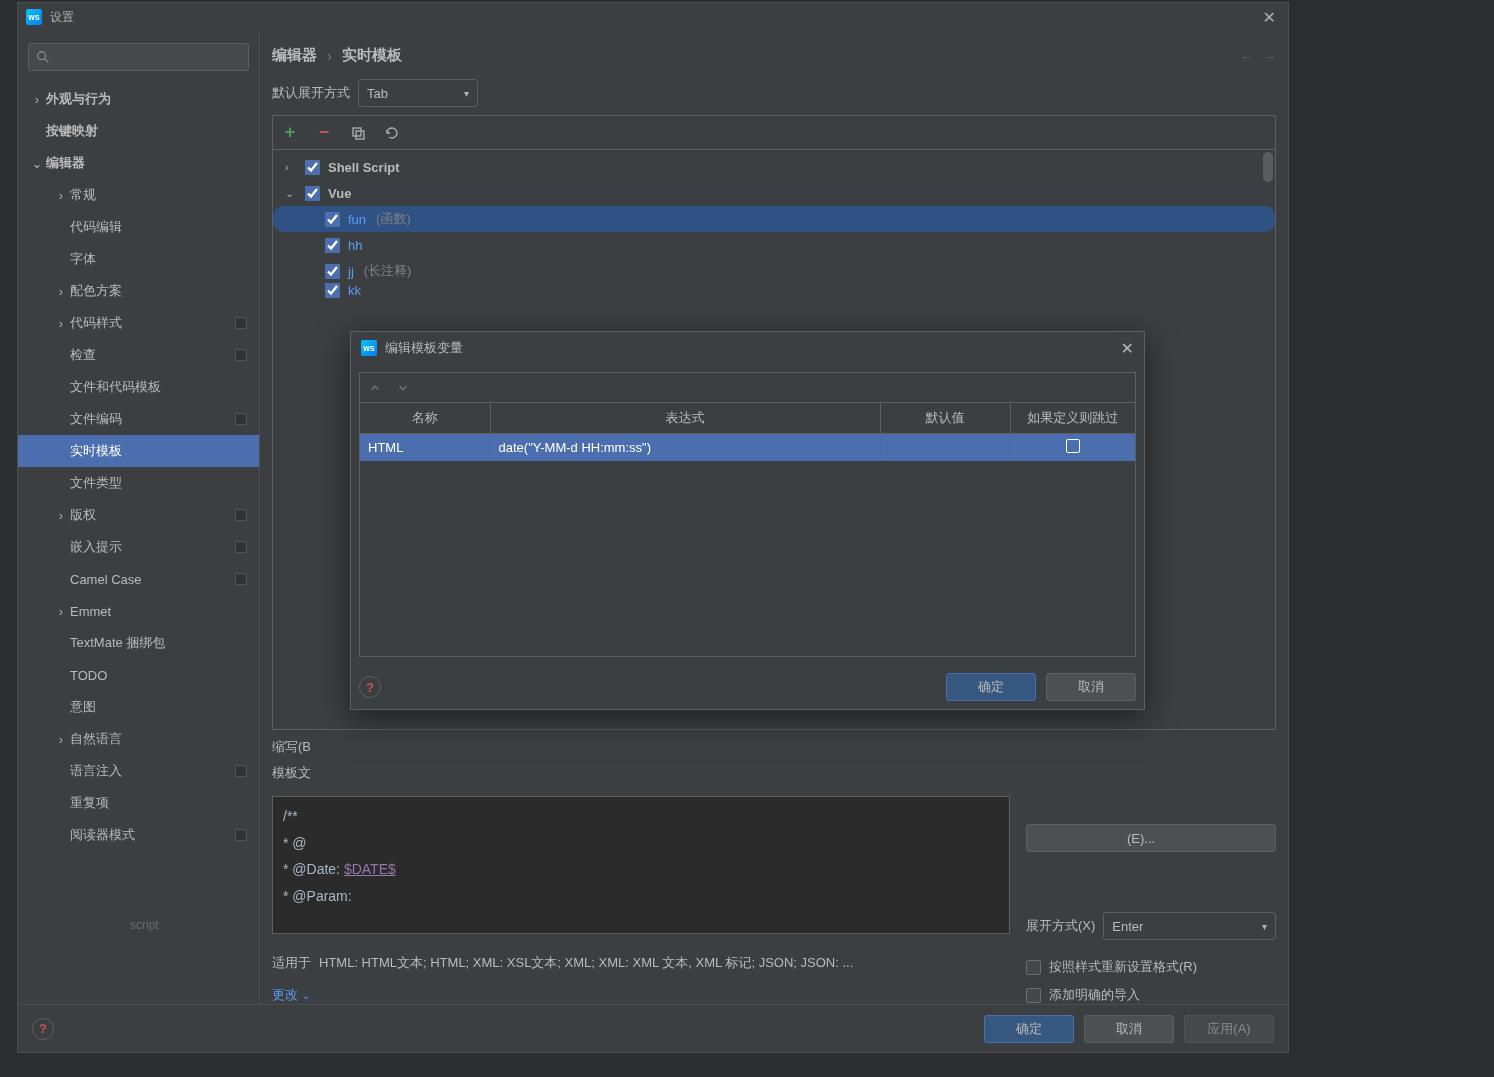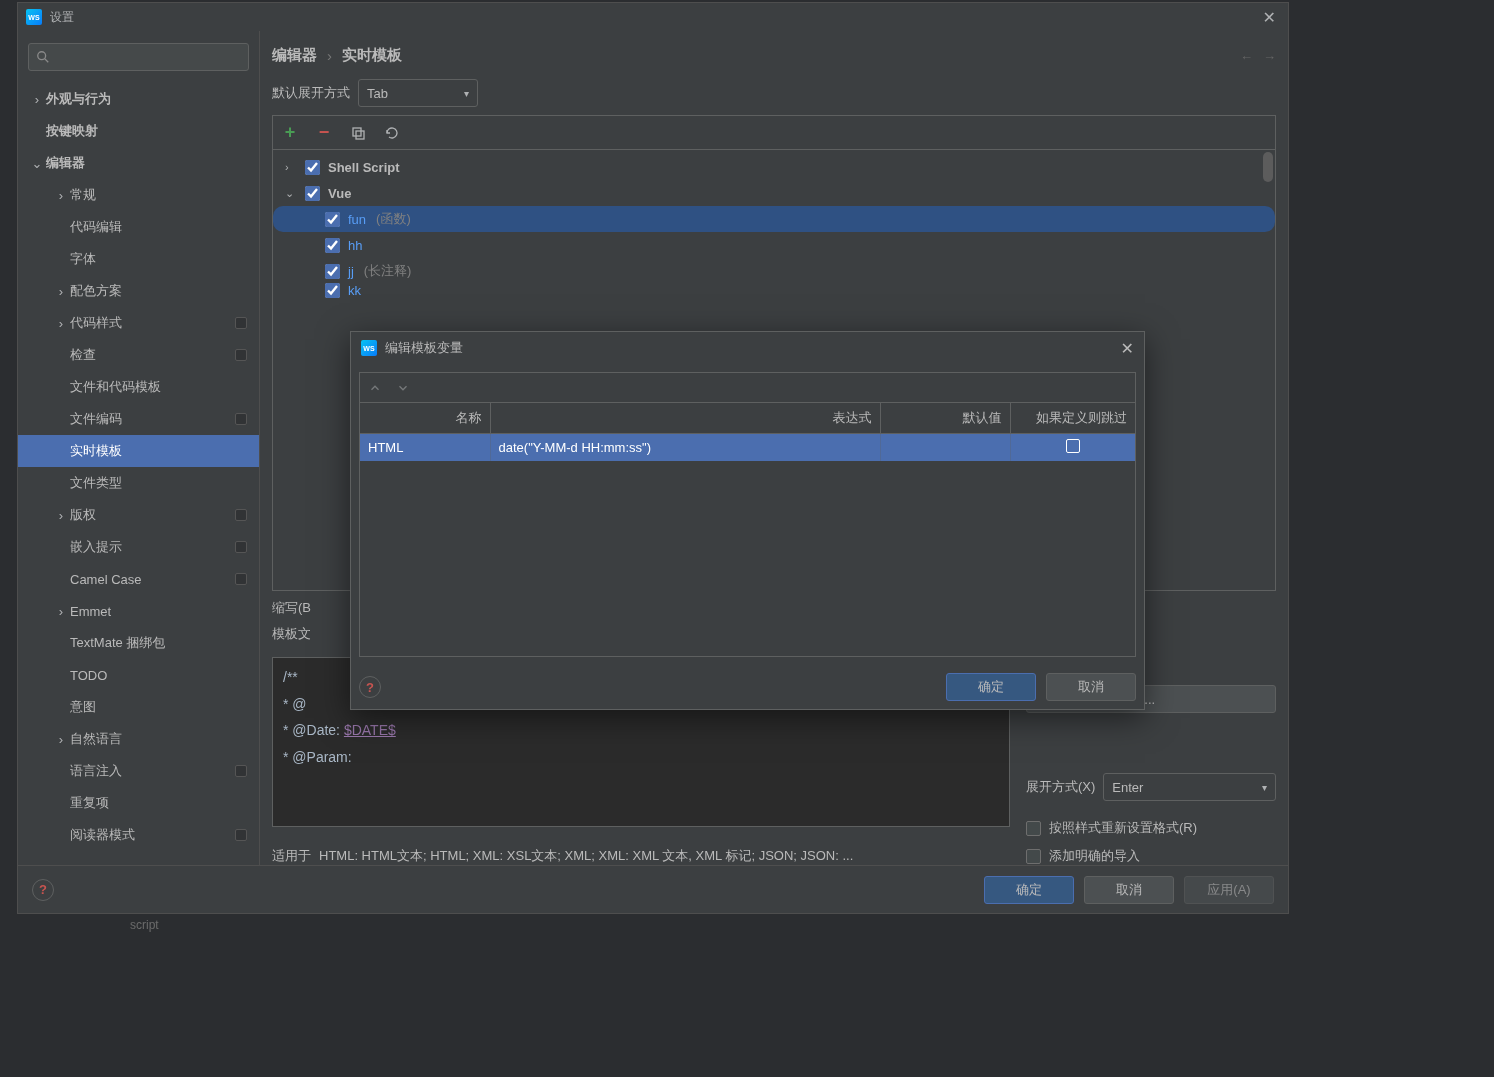--- a/index.html
+++ b/index.html
@@ -1,17 +1,17 @@
 <!DOCTYPE html>
 <html><head>
 <meta charset="utf-8">
 <style>
   * { box-sizing: border-box; margin: 0; padding: 0; font-family: "Microsoft YaHei", "Segoe UI", sans-serif; }
   body { background: #2b2d30; color: #bababa; font-size: 13px; overflow: hidden; width: 1494px; height: 1077px; position: relative; }
-  .app { position: absolute; left: 17px; top: 2px; width: 1272px; height: 912px; background: #3c3f41; border: 1px solid #4e4e4e; display: flex; flex-direction: column; }
+  .app { position: absolute; left: 17px; top: 2px; width: 1272px; height: 1051px; background: #3c3f41; border: 1px solid #4e4e4e; display: flex; flex-direction: column; }
   .titlebar { height: 28px; background: #3c3f41; display: flex; align-items: center; padding: 0 8px; }
   .ws-icon { width: 16px; height: 16px; background: linear-gradient(135deg, #07c3f2, #087cfa); border-radius: 2px; margin-right: 8px; display:flex; align-items:center; justify-content:center; font-size:7px; font-weight:bold; color:#fff;}
   .titlebar-title { color: #afb1b3; font-size: 12px; flex: 1; }
   .titlebar-close { color: #afb1b3; font-size: 16px; cursor: pointer; padding: 0 4px; }
   .main { flex: 1; display: flex; overflow: hidden; }
   .sidebar { width: 242px; background: #3c3f41; border-right: 1px solid #4e4e4e; display: flex; flex-direction: column; padding-top: 8px;}
   .search-wrap { padding: 4px 10px 8px 10px; }
   .search-input { width: 100%; height: 28px; background: #45494a; border: 1px solid #5e6060; border-radius: 3px; padding: 0 8px 0 26px; color: #bababa; font-size: 12px; }
   .search-icon-wrap { position: relative; }
   .search-icon-wrap svg { position: absolute; left: 18px; top: 11px; width: 14px; height: 14px; }
@@ -68,21 +68,21 @@
   
   .dialog { position: absolute; left: 350px; top: 331px; width: 795px; background: #3c3f41; border: 1px solid #5e6060; box-shadow: 0 8px 30px rgba(0,0,0,0.5); display:flex; flex-direction:column;}
   .dialog-titlebar { height: 32px; display:flex; align-items:center; padding: 0 10px;}
   .dialog-title { flex:1; color:#bababa; font-size: 13px;}
   .dialog-close { color:#bababa; cursor:pointer; font-size:16px;}
   .dialog-body { padding: 8px; }
   .var-table-wrap { border: 1px solid #5e6060; }
   .var-toolbar { height: 30px; display:flex; align-items:center; padding: 0 8px; gap:14px; border-bottom: 1px solid #5e6060;}
   .var-toolbar svg { opacity:0.5;}
   .var-table { width:100%; border-collapse: collapse; }
-  .var-table th { background:#3c3f41; text-align:right; padding: 6px 8px; font-weight: normal; color:#bababa; border-right:1px solid #5e6060; border-bottom:1px solid #5e6060;}
+  .var-table th { background:#3c3f41; text-align:center; padding: 6px 8px; font-weight: normal; color:#bababa; border-right:1px solid #5e6060; border-bottom:1px solid #5e6060;}
   .var-table th:last-child { border-right:none;}
   .var-table td { padding: 5px 8px; border-right:1px solid rgba(94,96,96,0.3);}
   .var-table td:last-child { border-right:none; text-align:center;}
   .var-table tr.selected td { background:#4b6eaf; color:#fff;}
   .var-table .skip-chk { width:14px; height:14px; border:1.5px solid #fff; display:inline-block; border-radius:2px;}
   .var-spacer { height: 195px; }
   .dialog-footer { display:flex; align-items:center; gap:10px; padding: 8px;}
   .dialog-footer .spacer { flex:1;}
   .abbrev-label { min-width: 50px;}
   .template-text-area { flex:1; display:flex; flex-direction:column; gap:14px;}
@@ -293,20 +293,24 @@
             <span>模板文</span>
             <div class="template-editor">
               <div>/**</div>
               <div> * @</div>
               <div><span> * @Date: </span><span class="var">$DATE$</span></div>
               <div> * @Param:</div>
             </div>
             <div class="applies">
               <span class="text">适用于</span>
               <span class="text" style="overflow:hidden; text-overflow:ellipsis; white-space:nowrap; max-width:650px;">HTML: HTML文本; HTML; XML: XSL文本; XML; XML: XML 文本, XML 标记; JSON; JSON: ...</span>
+            </div>
+            <div>
+              <span class="link">更改</span>
+              <span class="link" style="font-size:10px;"> ⌄</span>
             </div>
           </div>
           <div class="right-opts">
             <div class="btn" style="justify-content:flex-start; width:100%; padding-left:100px;">
                 <span>(E)...</span>
               </div>
             <div class="row" style="margin-top:50px;">
               <span>展开方式(X)</span>
               <div class="dropdown" style="flex:1;">
                 <span>Enter</span>

